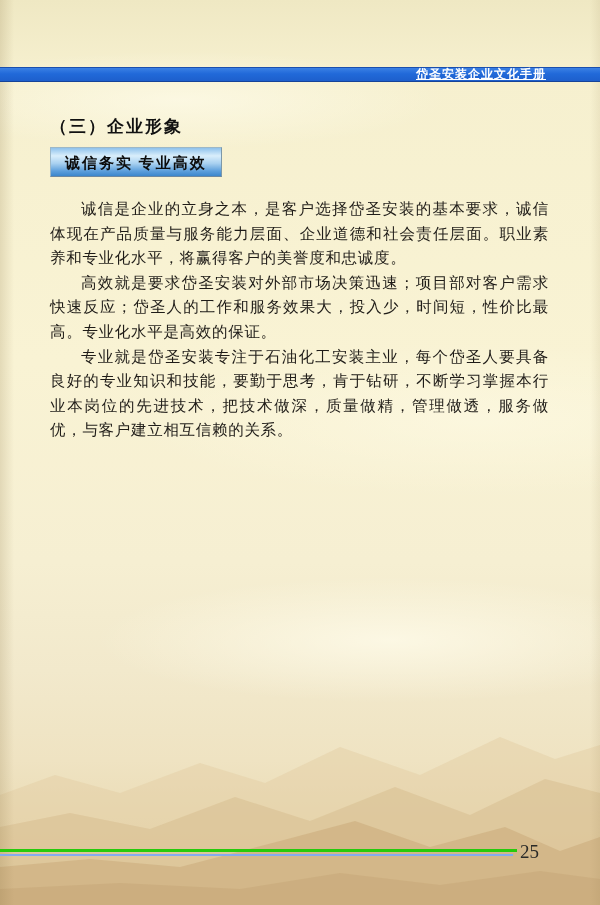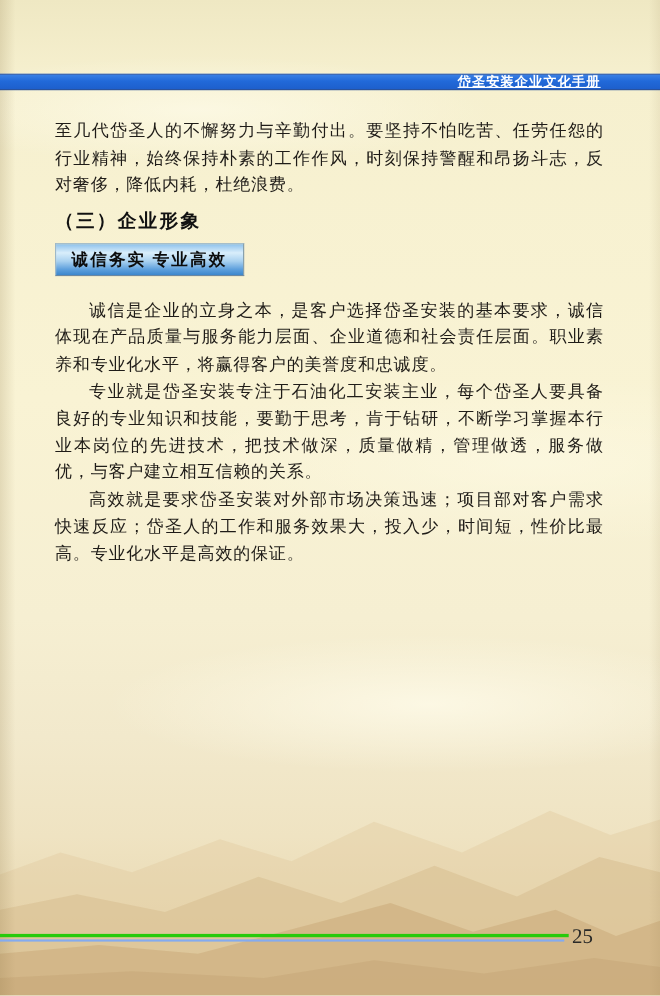--- a/index.html
+++ b/index.html
@@ -72,26 +72,25 @@
 </svg>
 
 <div class="edge-shade-left"></div>
 <div class="edge-shade-right"></div>
 
 <div class="header-bar">
   <span class="header-title">岱圣安装企业文化手册</span>
 </div>
 
 <div class="content">
-  <p>至几代岱圣人的不懈努力与辛勤付出。要坚持不怕吃苦、任劳任怨的行业精神，始终保持朴素的工作作风，时刻保持警醒和昂扬斗志，反对奢侈，降低内耗，杜绝浪费。</p>
 
   <div class="section-heading">（三）企业形象</div>
 
   <div><span class="slogan-badge">诚信务实 专业高效</span></div>
 
   <p class="indent">诚信是企业的立身之本，是客户选择岱圣安装的基本要求，诚信体现在产品质量与服务能力层面、企业道德和社会责任层面。职业素养和专业化水平，将赢得客户的美誉度和忠诚度。</p>
+  <p class="indent">高效就是要求岱圣安装对外部市场决策迅速；项目部对客户需求快速反应；岱圣人的工作和服务效果大，投入少，时间短，性价比最高。专业化水平是高效的保证。</p>
   <p class="indent">专业就是岱圣安装专注于石油化工安装主业，每个岱圣人要具备良好的专业知识和技能，要勤于思考，肯于钻研，不断学习掌握本行业本岗位的先进技术，把技术做深，质量做精，管理做透，服务做优，与客户建立相互信赖的关系。</p>
-  <p class="indent">高效就是要求岱圣安装对外部市场决策迅速；项目部对客户需求快速反应；岱圣人的工作和服务效果大，投入少，时间短，性价比最高。专业化水平是高效的保证。</p>
 </div>
 
 <div class="footer-rule-green"></div>
 <div class="footer-rule-blue"></div>
 <div class="page-number">25</div>
 
 </body></html>

